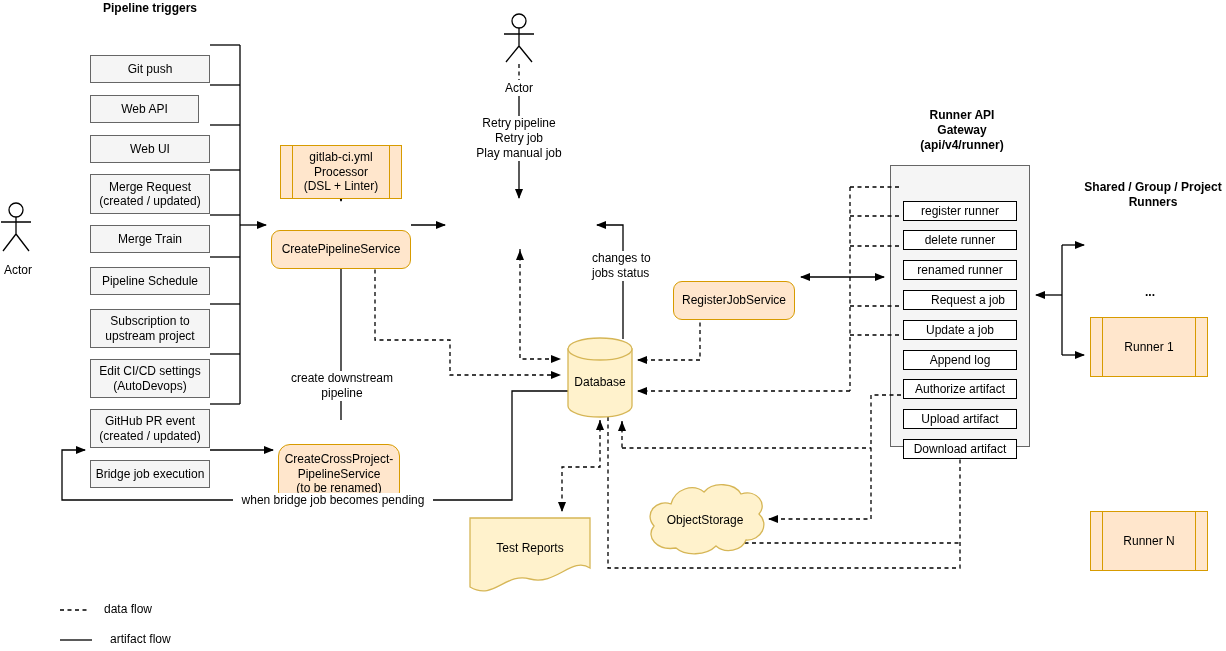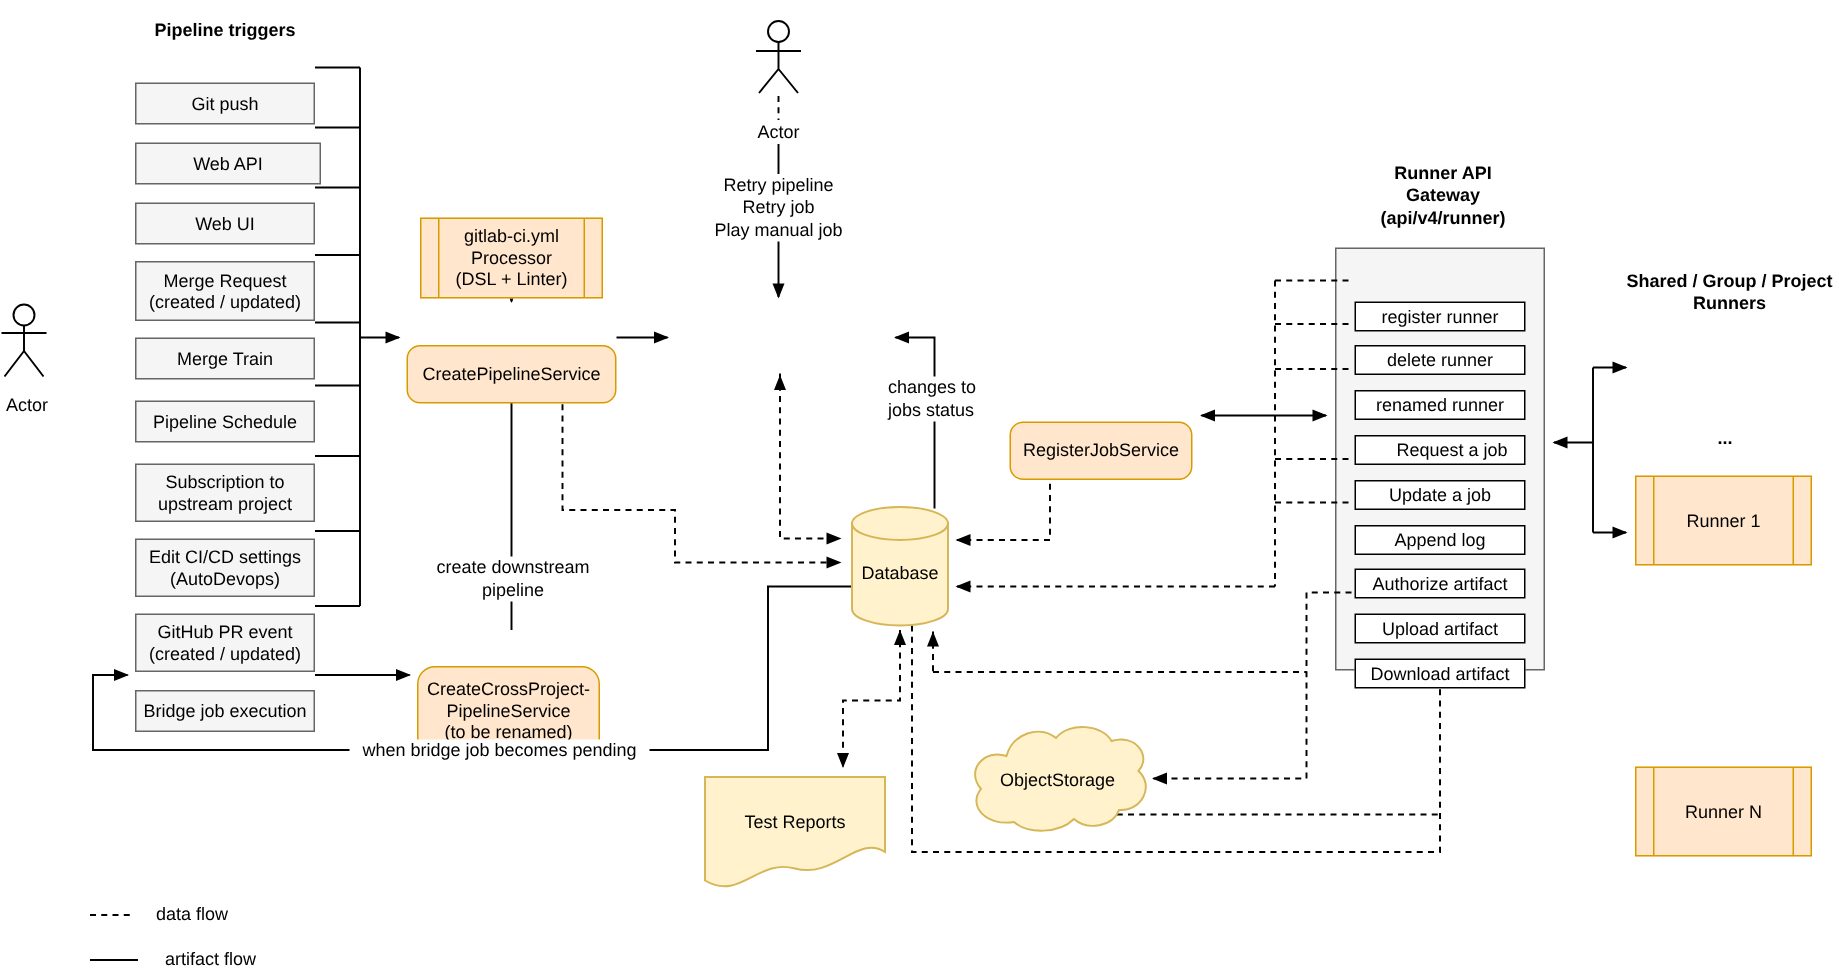--- a/index.html
+++ b/index.html
@@ -106,24 +106,24 @@
     </g>
 
     <path d="M470,518 H590 V568 C572,556 556,586 530,579 C505,572 494,601 470,587 Z" fill="#fff2cc" stroke="#d6b656" stroke-width="1.3"></path>
 
     <path d="M676,548 C657,551 645,537 654,526 C643,513 657,499 671,504
              C675,489 693,483 704,492 C713,481 735,483 741,494
              C757,489 768,504 759,514 C770,524 761,541 746,540
              C742,551 725,554 716,546 C706,556 685,556 676,548 Z" fill="#fff2cc" stroke="#d6b656" stroke-width="1.3"></path>
   </svg>
 
-  <div class="abs lbl bold center" style="left:90px;top:1px;width:120px;margin-top:12px;">Pipeline triggers</div>
+  <div class="abs lbl bold center" style="left:90px;top:1px;width:120px;">Pipeline triggers</div>
 
   <div class="abs node box gray" style="left:90px;top:31px;width:120px;height:28px;">Git push</div>
-  <div class="abs node box gray" style="left:90px;top:71px;width:124px;height:28px;">Web API</div>
+  <div class="abs node box gray" style="left:90px;top:71px;width:109px;height:28px;">Web API</div>
   <div class="abs node box gray" style="left:90px;top:111px;width:120px;height:28px;">Web UI</div>
   <div class="abs node box gray" style="left:90px;top:150px;width:120px;height:40px;">Merge Request
 (created / updated)</div>
   <div class="abs node box gray" style="left:90px;top:201px;width:120px;height:28px;">Merge Train</div>
   <div class="abs node box gray" style="left:90px;top:243px;width:120px;height:28px;">Pipeline Schedule</div>
   <div class="abs node box gray" style="left:90px;top:285px;width:120px;height:39px;">Subscription to
 upstream project</div>
   <div class="abs node box gray" style="left:90px;top:335px;width:120px;height:39px;">Edit CI/CD settings
 (AutoDevops)</div>
   <div class="abs node box gray" style="left:90px;top:385px;width:120px;height:39px;">GitHub PR event

